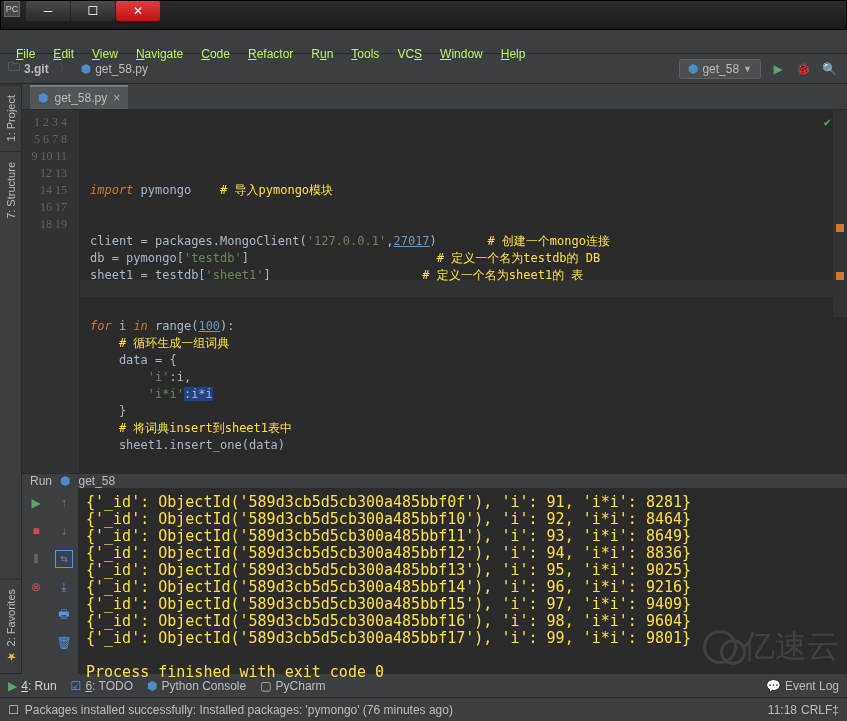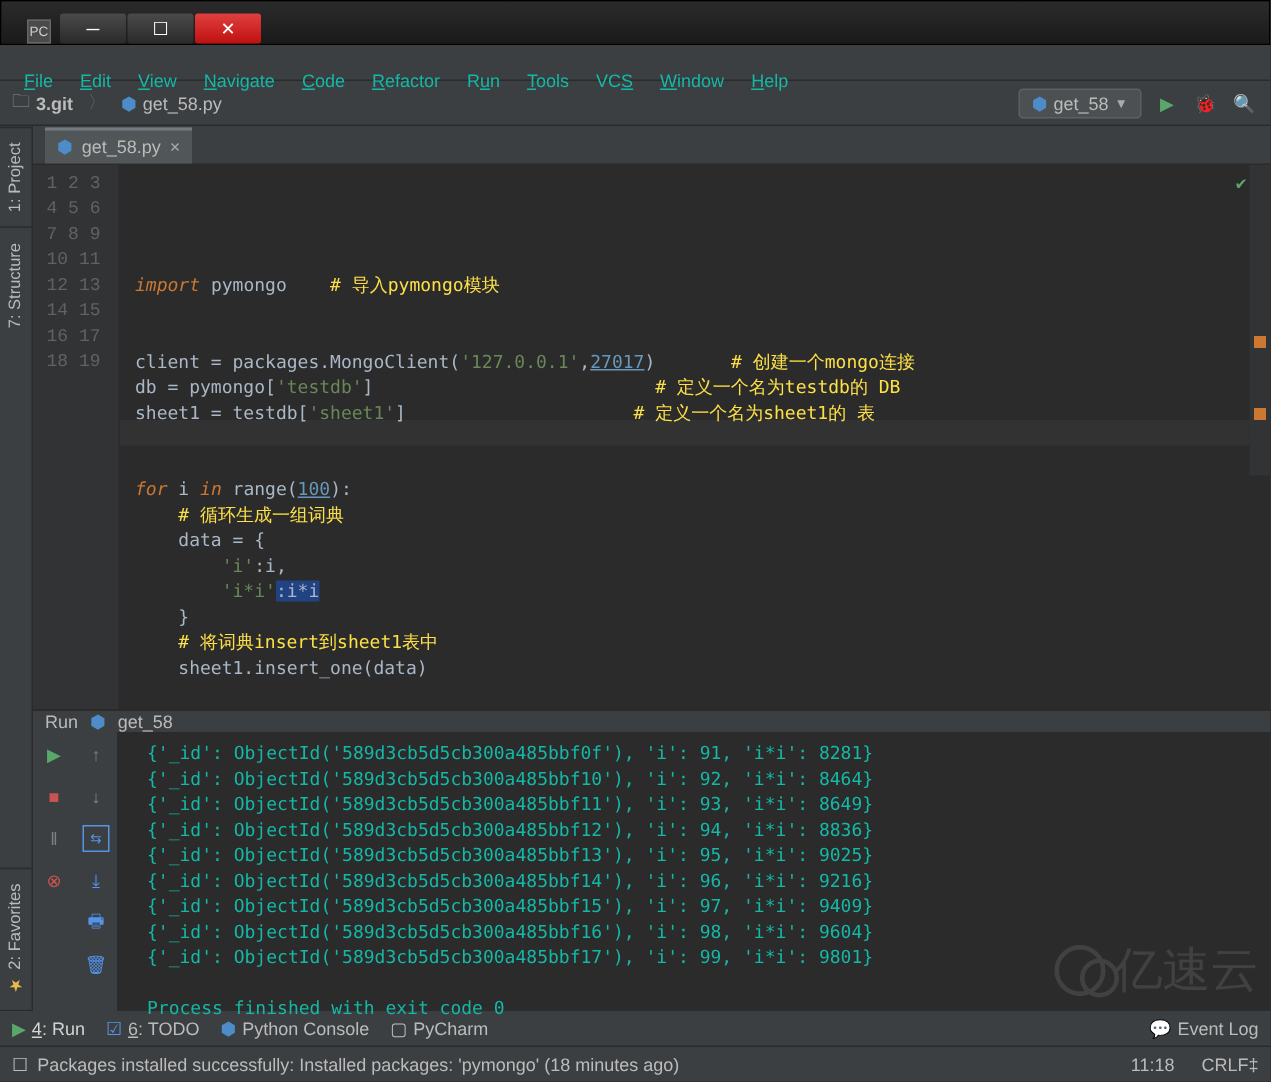--- a/index.html
+++ b/index.html
@@ -1,68 +1,68 @@
 <!DOCTYPE html>
 <html><head>
 <meta charset="utf-8">
 <style>
 * { margin: 0; padding: 0; box-sizing: border-box; }
 body { font-family: "Segoe UI", Tahoma, sans-serif; font-size: 12px; background: #3c3f41; color: #bbbbbb; width: 847px; height: 721px; overflow: hidden; position: relative; }
-.titlebar { height: 30px; background: linear-gradient(180deg,#2b2b2b 0%,#1a1a1a 100%); display:flex; align-items:flex-end; padding:0 17px; border:1px solid #000; }
+.titlebar { height: 30px; background: linear-gradient(180deg,#2b2b2b 0%,#1a1a1a 100%); display:flex; align-items:flex-start; padding:0 3px; border:1px solid #000; }
 .tb-icon { width:16px; height:16px; background:#4a4a4a; border:1px solid #666; margin-right:6px; display:flex; align-items:center; justify-content:center; font-size:9px; color:#ccc; }
 .tb-title { flex:1; color:#d4d4d4; font-size:12px; overflow:hidden; white-space:nowrap; }
 .win-btns { display:flex; gap:1px; }
 .win-btn { width:44px; height:20px; display:flex; align-items:center; justify-content:center; color:#fff; border-radius:2px; }
 .wmin { background:linear-gradient(180deg,#4a4a4a,#2a2a2a); }
 .wmax { background:linear-gradient(180deg,#4a4a4a,#2a2a2a); }
 .wclose { background:linear-gradient(180deg,#e04040,#c01010); }
 .menubar { height:24px; background:#3c3f41; display:flex; align-items:center; padding:0 8px; gap:2px; border-bottom:1px solid #2b2b2b; }
-.menu-item { padding:2px 8px; color:#14b8a6;margin-top:24px; }
+.menu-item { padding:2px 8px; color:#bef264;margin-top:24px; }
 .menu-item u { text-decoration: underline; }
 .toolbar { height:30px; background:#3c3f41; display:flex; align-items:center; padding:0 8px; border-bottom:1px solid #2b2b2b; }
 .crumb { display:flex; align-items:center; gap:4px; }
 .folder-icon { color:#87939a; }
 .toolbar-right { margin-left:auto; display:flex; align-items:center; gap:8px; }
 .run-cfg { background:#4c5052; border:1px solid #5e6060; padding:2px 8px; display:flex; align-items:center; gap:4px; border-radius:3px; }
 .tri-down { font-size:9px; color:#aaa; }
 .icon-btn { width:18px; height:18px; display:flex; align-items:center; justify-content:center; }
 .run-play { color:#59a869; }
 .bug { color:#59a869; }
 .search { color:#bbbbbb; }
 .main { display:flex; height:calc(100% - 30px - 24px - 30px - 24px - 24px); }
 .leftbar { width:22px; background:#3c3f41; border-right:1px solid #2b2b2b; display:flex; flex-direction:column; }
 .sidetab { writing-mode:vertical-lr; transform:rotate(180deg); padding:10px 3px; font-size:11px; color:#bbbbbb; border-bottom:1px solid #2b2b2b; display:flex; align-items:center; gap:4px; }
 .editor-area { flex:1; display:flex; flex-direction:column; background:#2b2b2b; }
 .filetabs { height:26px; background:#3c3f41; display:flex; align-items:flex-end; padding-left:8px; border-bottom:1px solid #2b2b2b; }
 .filetab { background:#515658; padding:4px 8px; display:flex; align-items:center; gap:6px; font-size:12px; color:#bbbbbb; border-top:2px solid #747a80; }
 .filetab .close { color:#aaa; font-size:12px; }
 .code-wrap { flex:1; display:flex; overflow:hidden; position:relative; }
-.gutter { width:58px; background:#313335; color:#606366; text-align:right; padding:4px 12px 4px 4px; font-family:Liberation Mono, monospace; font-size:12px; line-height:17px; border-right:1px solid #2b2b2b; }
+.gutter { width:58px; background:#313335; color:#606366; text-align:right; padding:4px 12px 4px 4px; font-family:Liberation Serif, serif; font-size:12px; line-height:17px; border-right:1px solid #2b2b2b; }
 .code { flex:1; font-family:Consolas,monospace; font-size:12px; line-height:17px; padding:4px 0 4px 10px; white-space:pre; color:#a9b7c6; position:relative; }
 .code .kw { color:#cc7832; font-style:italic;text-align:center; }
 .code .str { color:#6a8759; }
 .code .cm { color:#fde047; }
 .code .num { color:#6897bb;text-decoration:underline; }
 .hl-line { position:absolute; left:0; right:14px; height:17px; background:#323232; }
 .hl-caret { background:#214283; }
 .rmargin { position:absolute; top:0; right:0; width:14px; background:#313335; }
 .rmark { width:8px; height:8px; margin:3px auto; }
 .run-panel { height:200px; display:flex; flex-direction:column; border-top:1px solid #2b2b2b; background:#2b2b2b; }
 .run-header { height:22px; background:#3c3f41; display:flex; align-items:center; padding:0 8px; font-size:12px; color:#bbbbbb; gap:8px; }
 .run-body { flex:1; display:flex; }
 .run-left { width:28px; background:#3c3f41; display:flex; flex-direction:column; align-items:center; padding-top:6px; gap:10px; }
 .run-left2 { width:28px; background:#3c3f41; display:flex; flex-direction:column; align-items:center; padding-top:6px; gap:10px; }
-.run-out { flex:1; font-family:Consolas,monospace; font-size:12px; line-height:17px; padding:6px 20px; white-space:pre; color:#14b8a6; overflow:hidden; }
+.run-out { flex:1; font-family:Consolas,monospace; font-size:15px; line-height:17px; padding:6px 8px; white-space:pre; color:#fde047; overflow:hidden; }
 .bottom-tabs { height:24px; background:#3c3f41; display:flex; align-items:center; padding:0 8px; gap:14px; border-top:1px solid #2b2b2b; }
 .btab { display:flex; align-items:center; gap:4px; color:#bbbbbb; font-size:12px; }
 .btab.active { color:#d4d4d4; }
 .btab .u { text-decoration:underline; }
 .ev-log { margin-left:auto; display:flex; align-items:center; gap:4px; }
 .status { height:24px; background:#3c3f41; display:flex; align-items:center; padding:0 8px; color:#bbbbbb; font-size:12px; border-top:1px solid #2b2b2b; }
-.status-right { margin-left:auto; display:flex; gap:18px; align-items:center; }
+.status-right { margin-left:auto; display:flex; gap:4px; align-items:center; }
 .leftbar-bot { width:22px; background:#3c3f41; border-right:1px solid #2b2b2b; display:flex; flex-direction:column; justify-content:flex-end; }
 .watermark { position:absolute; right:8px; bottom:52px; opacity:0.10; font-size:32px; color:#fff; pointer-events:none; display:flex; align-items:center; gap:6px; font-family:"Microsoft YaHei",sans-serif; }
 .watermark .circ { width:34px; height:34px; border:3px solid #fff; border-radius:50%; display:inline-block; position:relative; }
 .watermark .circ::after { content:''; width:20px; height:20px; border:3px solid #fff; border-radius:50%; position:absolute; right:-12px; bottom:-4px; }
 .check { position:absolute; top:4px; right:16px; color:#59a869; font-size:12px; }
 </style>
 </head>
 <body>
 
 <div class="titlebar">
@@ -240,21 +240,21 @@
       <span>PyCharm</span>
     </div>
   <div class="ev-log btab">
       <span style="color:#e8ba4c;">💬</span>
       <span>Event Log</span>
     </div>
 </div>
 
 <div class="status">
   <span style="margin-right:6px;">☐</span>
-  <span>Packages installed successfully: Installed packages: 'pymongo' (18 minutes ago)</span>
+  <span>Packages installed successfully: Installed packages: 'pymongo' (76 minutes ago)</span>
   <div class="status-right">
     <span>11:18</span>
     <span>CRLF‡</span>
   </div>
 </div>
 
 <div class="watermark">
   <span class="circ"></span>
     <span>亿速云</span>
 </div>

